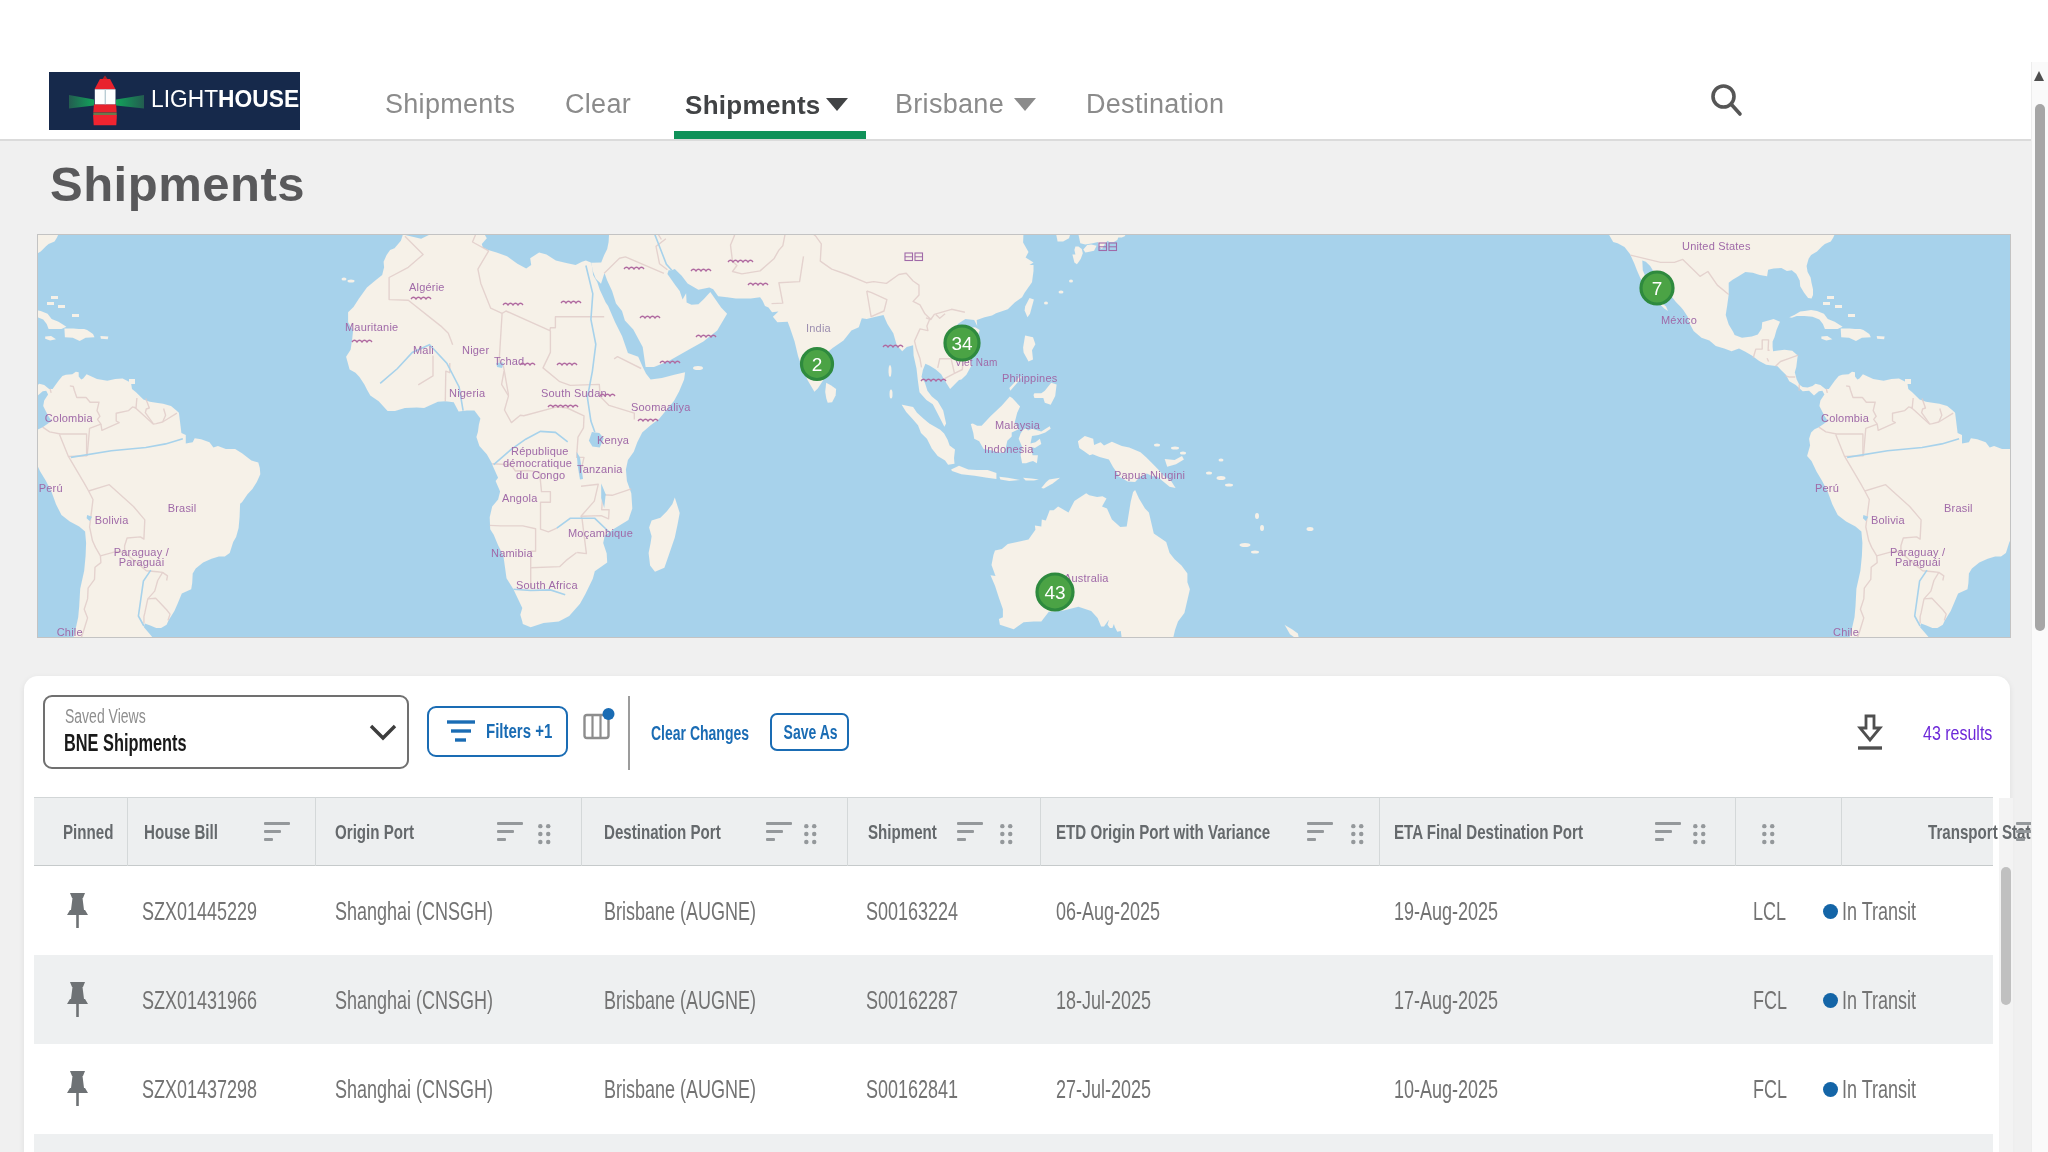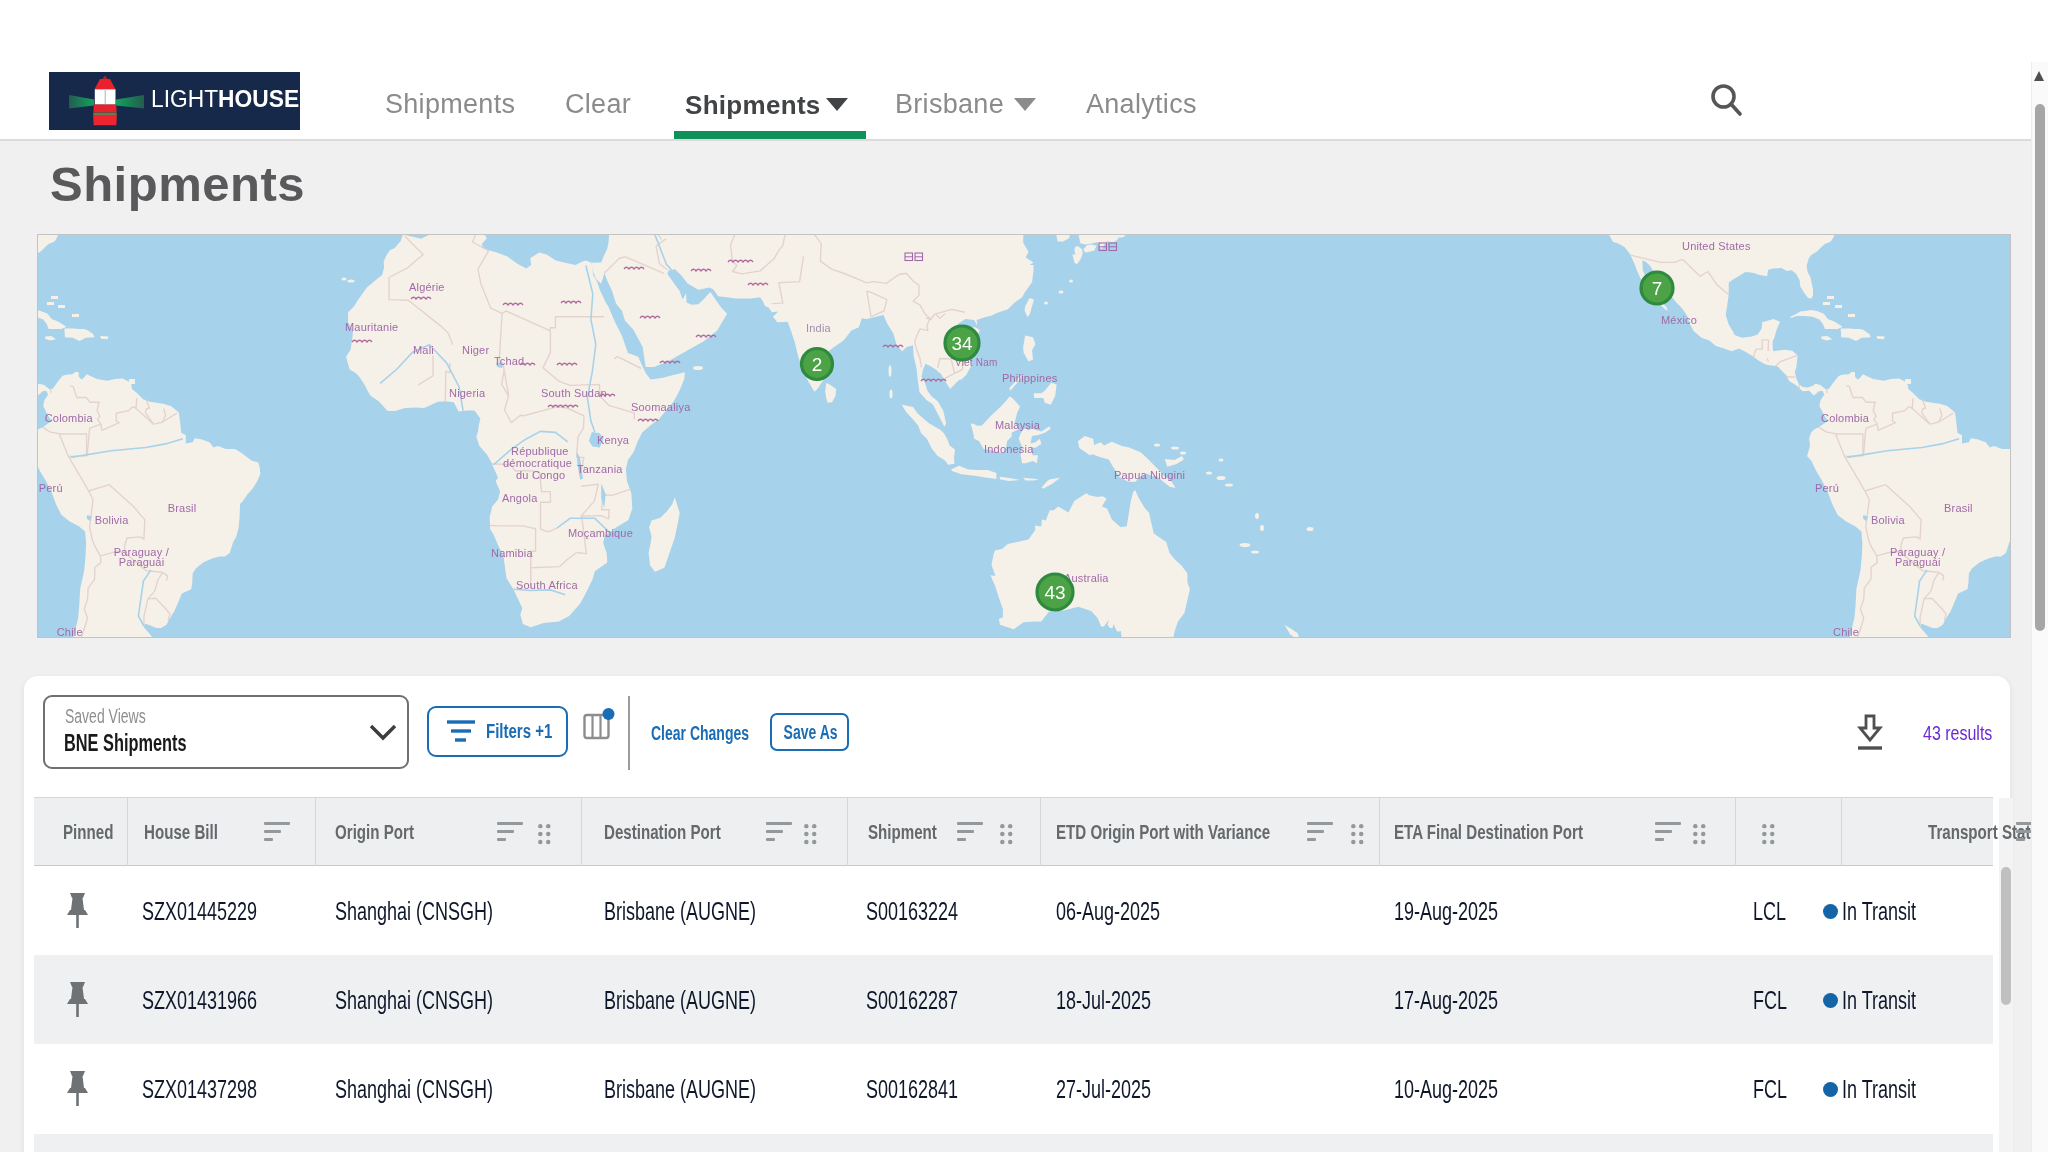--- a/index.html
+++ b/index.html
@@ -46,21 +46,21 @@
 #results { position:absolute; left:1903px; top:722px; font-size:20px; color:#6d28d9;margin-left:20px; }
 
 #thead { position:absolute; left:34px; top:797px; width:1959px; height:69px; background:#edeff0;
   border-top:1px solid #d2d6d7; border-bottom:1px solid #c6cacb; }
 .hsep { position:absolute; top:797px; width:1px; height:69px; background:#d4d8d9; z-index:3;}
 .hcell { position:absolute; font-size:21px; font-weight:bold; color:#65696c; top:820px; z-index:3;}
 .sort { position:absolute; z-index:3;}
 .sort div { height:3px; background:#94989b; margin-bottom:5px; border-radius:1px;}
 .dots { position:absolute; width:13px; height:23px; z-index:3;}
 .row { position:absolute; left:34px; width:1959px; height:89px; }
-.rtext { position:absolute; font-size:25px; color:#0f172a; }
+.rtext { position:absolute; font-size:25px; color:#737373; }
 .sdot { position:absolute; left:1789px; width:15px; height:15px; border-radius:50%; background:#1465a7; }
 
 #tsb { position:absolute; left:1999px; top:798px; width:14px; height:354px; background:#f3f3f3; }
 #tsbt { position:absolute; left:2001px; top:867px; width:10px; height:138px; background:#c0c0c0; border-radius:5px;}
 #psb { position:absolute; left:2031px; top:62px; width:17px; height:1090px; background:#fafafa; border-left:1px solid #ededed; z-index:10;}
 #psbt { position:absolute; left:2034.5px; top:104px; width:10px; height:527px; background:#a6a6a6; border-radius:5px; z-index:11;}
 #psba { position:absolute; left:2034px; top:71px; z-index:11; width:0; height:0; border-left:5.5px solid transparent;
   border-right:5.5px solid transparent; border-bottom:10px solid #4e4e4e; }
 </style>
 </head>
@@ -334,21 +334,21 @@
           <text x="0" y="0" font-size="24" fill="#fff">LIGHT<tspan font-weight="bold">HOUSE</tspan></text>
         </g>
     </svg>
   </div>
   <span class="navlink" style="left:385px;">Shipments</span>
   <span class="navlink" style="left:565px;">Clear</span>
   <span class="navlink active" style="left:685px;">Shipments</span>
   <div class="tri" style="left:826px; border-top-color:#414345;"></div>
   <span class="navlink" style="left:895px;">Brisbane</span>
   <div class="tri" style="left:1014px;"></div>
-  <span class="navlink" style="left:1086px;">Analytics</span>
+  <span class="navlink" style="left:1086px;">Destination</span>
   <svg class="abs" style="left:1709px; top:82px;" width="36" height="38" viewBox="0 0 36 38">
     <circle cx="14.5" cy="14.5" r="10.5" fill="none" stroke="#565656" stroke-width="3.6"></circle>
     <line x1="22" y1="22" x2="31" y2="32" stroke="#565656" stroke-width="3.6" stroke-linecap="round"></line>
   </svg>
 </div>
 <div id="greenbar"></div>
 
 <div id="h1">Shipments</div>
 
 <div id="sv">

